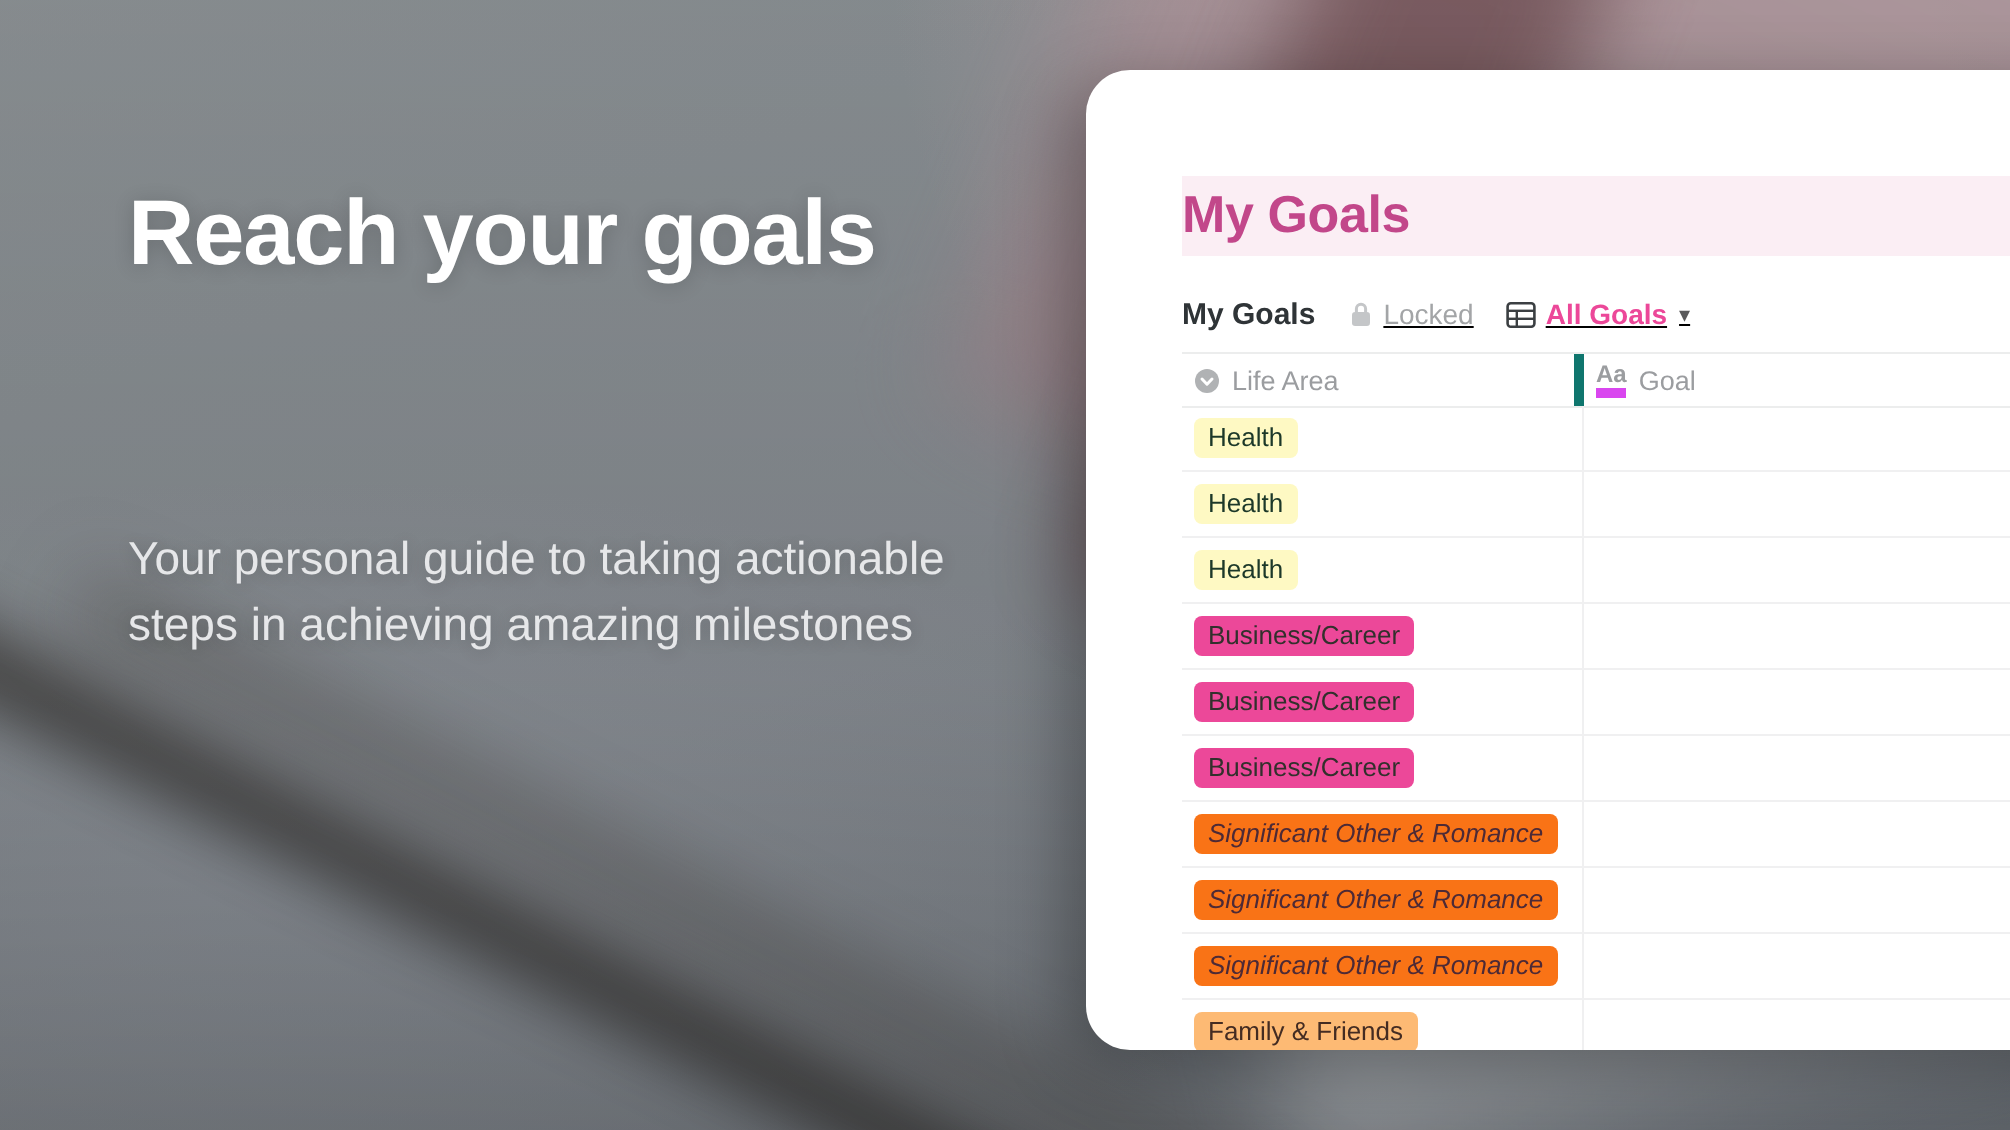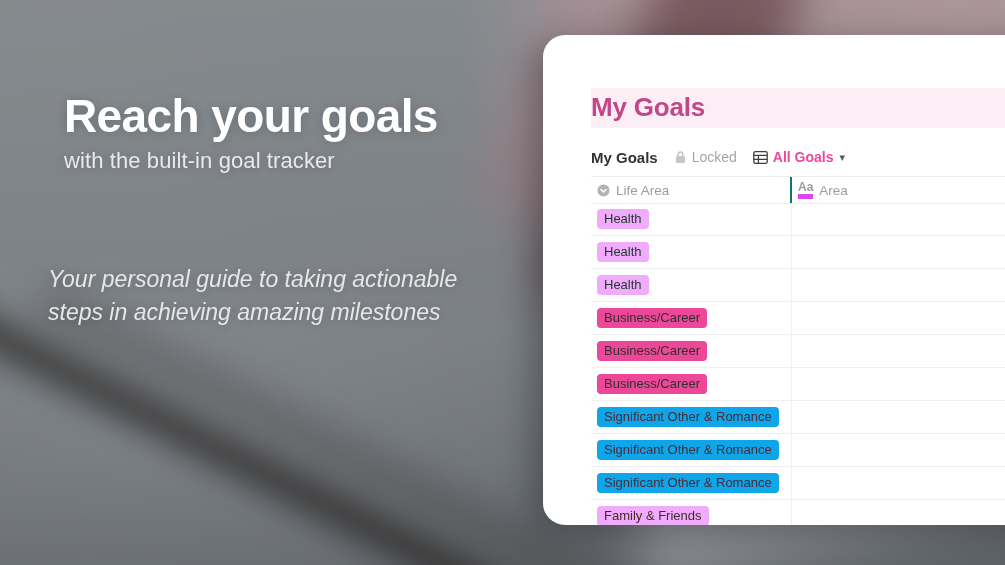--- a/index.html
+++ b/index.html
@@ -73,24 +73,23 @@
     font-size:46px;font-weight:bold;color:#ffffff;
     letter-spacing:-0.6px;line-height:1.05;margin:0;
     text-shadow:0 1px 10px rgba(0,0,0,.18);
   }
   .subhead{
     font-size:22px;color:#e9eaec;font-weight:400;
     margin:8px 0 0 0;letter-spacing:.1px;
     text-shadow:0 1px 8px rgba(0,0,0,.18);
   }
   .body-copy{
-    position:absolute;left:48px;top:263px;width:420px;
+    position:absolute;left:64px;top:263px;width:420px;
     font-size:23px;line-height:1.42;color:#e6e7e9;font-weight:400;
     text-shadow:0 1px 8px rgba(0,0,0,.18);
-    font-style:italic;
   }
 
   
   .panel{
     position:absolute;left:543px;top:35px;width:530px;height:490px;
     background:#ffffff;
     border-top-left-radius:22px;border-bottom-left-radius:22px;
     box-shadow:-10px 8px 34px rgba(0,0,0,.30);
     overflow:hidden;
   }
@@ -102,69 +101,68 @@
     position:absolute;left:48px;top:57px;
     font-size:26px;font-weight:bold;color:#c2478a;letter-spacing:-.2px;
   }
 
   .toolbar{
     position:absolute;left:48px;top:103px;right:0;height:38px;
     display:flex;align-items:center;gap:16px;
     border-bottom:1px solid #eceded;
   }
   .tb-title{font-size:15px;font-weight:bold;color:#2f3437;}
-  .tb-group{display:flex;align-items:center;gap:5px;}
+  .tb-group{display:flex;align-items:center;gap:5px;text-decoration:underline;}
   .tb-locked{font-size:14px;color:#a3a5a7;}
   .tb-view{font-size:14px;font-weight:bold;color:#ec4899;}
   .chev{font-size:11px;color:#59595b;margin-left:1px;}
   .ico{display:inline-flex;align-items:center;justify-content:center;}
 
   
   .thead{
     position:absolute;left:48px;top:142px;right:0;height:26px;
     display:flex;border-bottom:1px solid #eceded;
   }
   .th{display:flex;align-items:center;gap:6px;font-size:13.5px;color:#9b9da0;padding-left:6px;}
-  .th-life{width:201px;box-sizing:border-box;border-right:2px solid #0f766e;text-align:center;}
+  .th-life{width:201px;box-sizing:border-box;border-right:5px solid #0f766e;text-align:center;}
   .th-goal{flex:1;}
   .aa{font-size:12px;color:#9b9da0;border-bottom:5px solid #d946ef;line-height:1.05;font-weight:600;}
 
   .rows{position:absolute;left:48px;top:168px;right:0;bottom:0;}
   .row{display:flex;height:32px;border-bottom:1px solid #f0f0f1;}
   .cell-life{width:201px;box-sizing:border-box;border-right:1px solid #f0f0f1;display:flex;align-items:center;padding-left:6px;}
   .cell-goal{flex:1;}
   .tag{
     display:inline-block;font-size:13px;line-height:18px;
     padding:1px 7px;border-radius:4px;white-space:nowrap;
   }
-  .tag-green{background:#f0abfc;color:#1c3829;}
+  .tag-green{background:#fef9c3;color:#1c3829;}
   .tag-gray{background:#ec4899;color:#32302c;}
-  .tag-pink{background:#0ea5e9;color:#4d2a36;}
-  .tag-beige{background:#f0abfc;color:#442c22;}
+  .tag-pink{background:#f97316;color:#4d2a36;font-style:italic;}
+  .tag-beige{background:#fdba74;color:#442c22;}
 </style>
 </head>
 <body>
 
 <div id="stage">
 
   <div class="bg">
     <div class="bg-base"></div>
     <div class="bg-slab"></div>
     <div class="bg-slab2"></div>
     <div class="bg-paper"></div>
     <div class="bg-pen2"></div>
     <div class="bg-pen"></div>
     <div class="bg-pencil2"></div>
     <div class="bg-pencil"></div>
     <div class="bg-shade"></div>
   </div>
 
   <div class="copy">
     <h1 class="headline">Reach your goals</h1>
-    <p class="subhead">with the built-in goal tracker</p>
   </div>
   <div class="body-copy">Your personal guide to taking actionable steps in achieving amazing milestones</div>
 
   <div class="panel">
 
     <div class="title-band"></div>
     <div class="page-title">My Goals</div>
 
     <div class="toolbar">
       <span class="tb-title">My Goals</span>
@@ -198,21 +196,21 @@
         <span class="ico">
           <svg width="13" height="13" viewBox="0 0 13 13">
             <circle cx="6.5" cy="6.5" r="6" fill="#b0b2b4"></circle>
             <path d="M4 5.5l2.5 2.6L9 5.5" fill="none" stroke="#ffffff" stroke-width="1.5" stroke-linecap="round" stroke-linejoin="round"></path>
           </svg>
         </span>
         <span>Life Area</span>
       </div>
       <div class="th th-goal">
         <span class="aa">Aa</span>
-        <span>Area</span>
+        <span>Goal</span>
       </div>
     </div>
 
     <div class="rows" id="rows">
         <div class="row">
           <div class="cell-life">
             <span class="tag tag-green">Health</span>
           </div>
           <div class="cell-goal"></div>
         </div>

